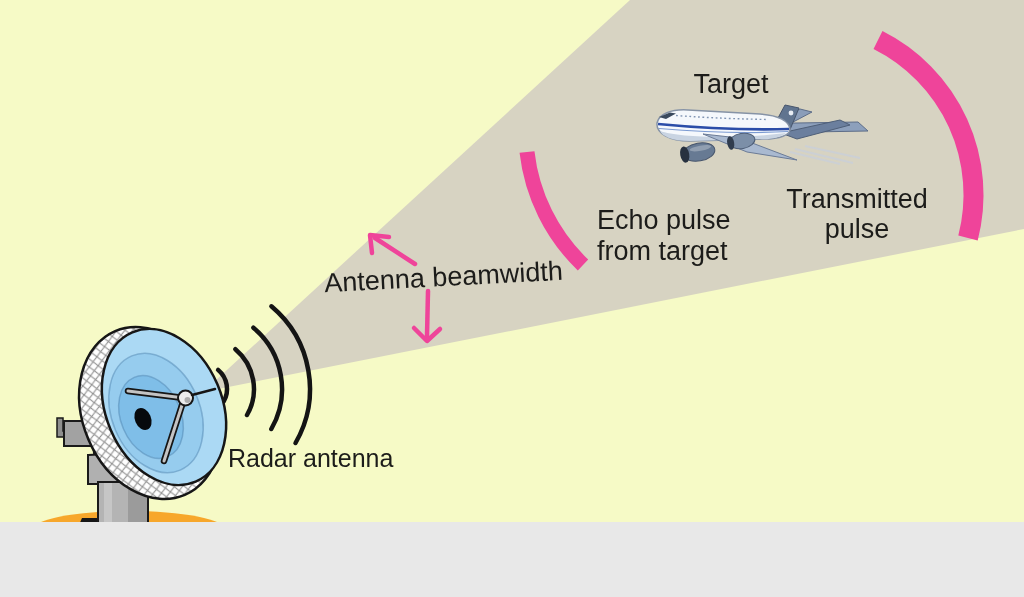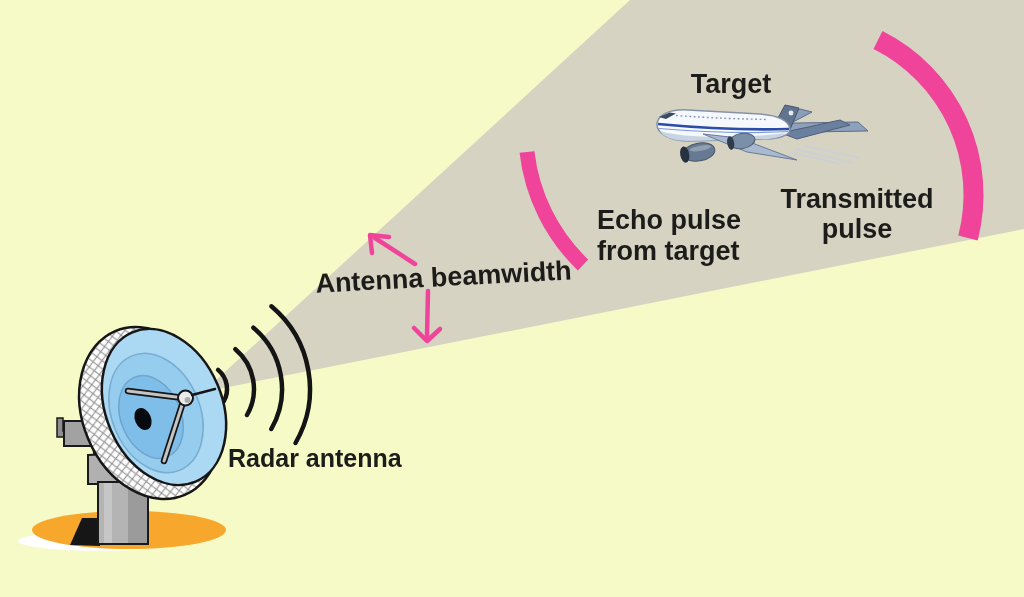--- a/index.html
+++ b/index.html
@@ -1,17 +1,17 @@
 <!DOCTYPE html>
 <html><head>
 <meta charset="utf-8">
 <style>
   html,body{margin:0;padding:0;background:#e8e8e8;}
-  .stage{position:relative;width:1024px;height:597px;overflow:hidden;
-         font-family:"Liberation Sans",sans-serif;font-weight:bold;}
+  .stage{position:relative;width:1024px;height:522px;overflow:hidden;
+         font-family:"Liberation Sans",sans-serif;}
   svg{display:block;}
   text{fill:#1C1C1A;font-family:"Liberation Sans",sans-serif;}
   .lbl{font-size:27px;}
   .lbl-sm{font-size:25px;}
 </style>
 </head>
 <body>
 
 <div class="stage">
 <svg viewBox="0 0 1024 597" width="1024" height="597" xmlns="http://www.w3.org/2000/svg">

